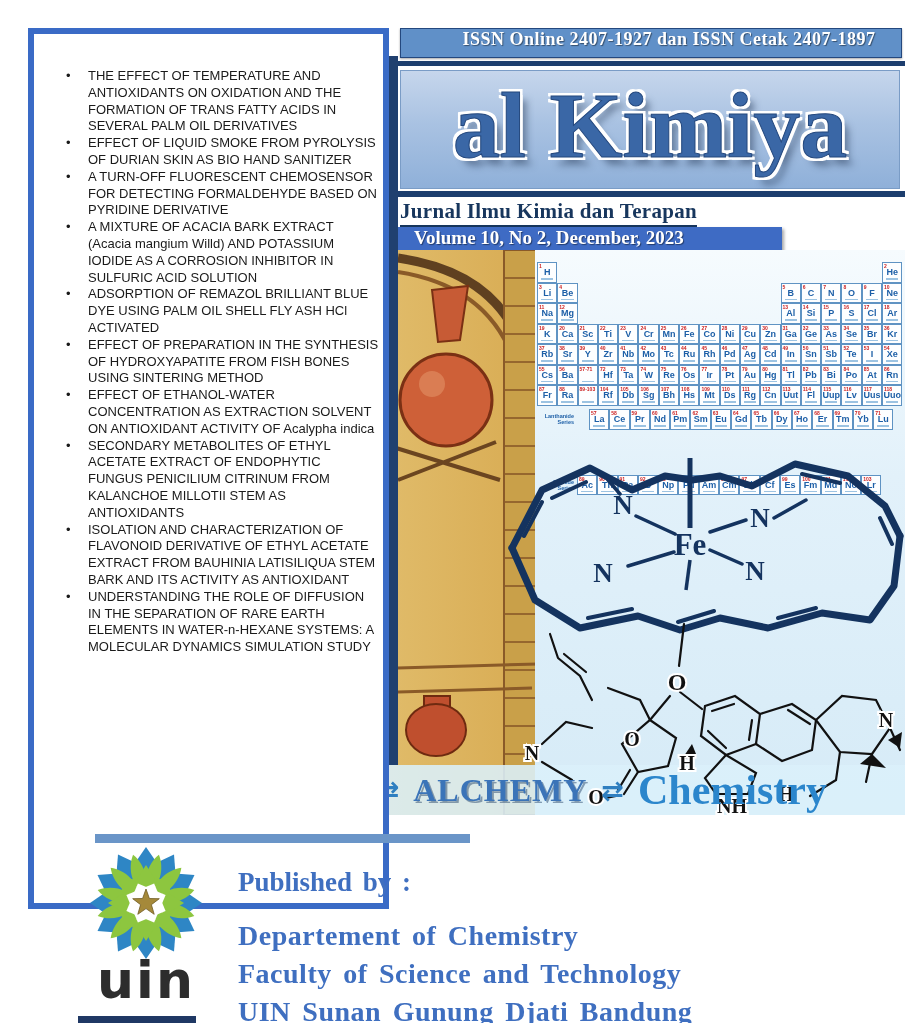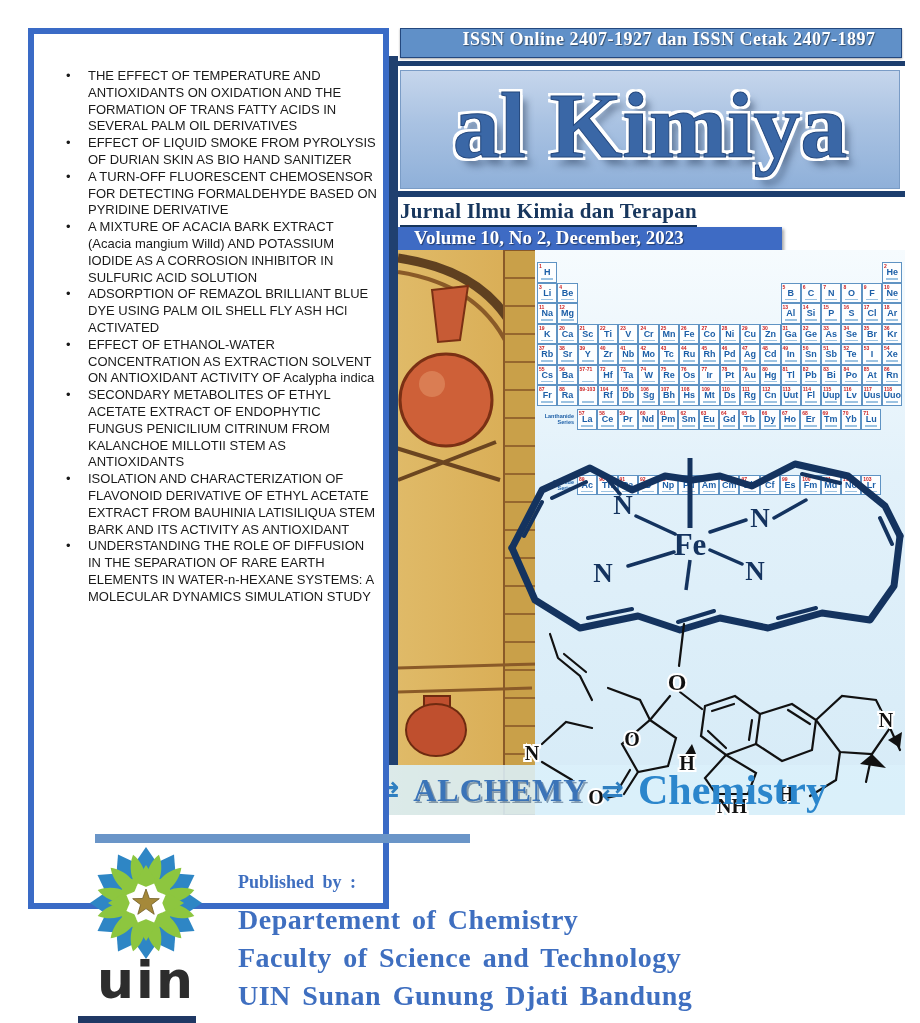--- a/index.html
+++ b/index.html
@@ -27,21 +27,21 @@
   
   .pt-wrap { left:457px; top:234px; }
   .pt-grid { display:grid; grid-template-columns:repeat(18,20.3px); grid-auto-rows:20.5px; }
   .pt-cell { position:relative; background:#fdfeff; border:1px solid #5f93c3; }
   .pt-blank { background:transparent; border-color:transparent; }
   .pt-blank::after { display:none; }
   .pt-num { position:absolute; top:0; left:1px; font-size:5px; line-height:6px; color:#c22; font-weight:bold; white-space:nowrap; }
   .pt-sym { display:block; text-align:center; margin-top:5px; font-size:9px; line-height:9px; font-weight:bold; color:#1d5fa7; }
   .pt-cell::after { content:""; position:absolute; left:3px; right:3px; bottom:2px; height:1.5px; background:#9cc3e2; }
   .series-row { position:absolute; left:457px; display:flex; align-items:stretch; height:20.5px; }
-  .series-row-0 { top:381px; } .series-row-1 { top:402.5px;margin-top:44px; }
+  .series-row-0 { top:381px;gap:12px; } .series-row-1 { top:402.5px;margin-top:44px; }
   .series-label { width:40px; display:flex; align-items:center; justify-content:flex-end; padding-right:3px; font-size:5.5px; line-height:6px; font-weight:bold; color:#1d5fa7; text-align:right; white-space:pre-line; }
   .series-cells { display:grid; grid-template-columns:repeat(15,20.3px); grid-auto-rows:20.5px; }
 
   .band-bg { left:0; top:737px; width:825px; height:50px; background:rgba(219,240,250,.88); }
   .molecule-svg { left:0; top:222px; width:825px; height:565px; pointer-events:none; }
   .band-text { left:0; top:737px; width:825px; height:50px; display:flex; align-items:center; justify-content:center; gap:14px; transform:translateX(10px); }
   .band-alkimiya { font:bold 44px "Liberation Serif", serif; color:#2b9ad6; }
   .band-arrow { font:bold 27px "DejaVu Sans", sans-serif; color:#2f7fc0; }
   .band-alchemy { font:bold 32px "Liberation Serif", serif; color:#3b74b8; letter-spacing:1px; text-shadow:2px 2px 0 rgba(23,54,93,.45); }
   .band-chemistry { font:bold 42px "Liberation Serif", serif; color:#2b86cc; }
@@ -52,21 +52,21 @@
   .article-box ul { list-style:none; padding:34px 4px 0 54px; }
   .article-box li { position:relative; font-size:13px; line-height:16.8px; color:#1a1a1a; }
   .article-box li::before { content:"\2022"; position:absolute; left:-22px; color:#1a1a1a; }
 
   
   .footer-bar { left:95px; top:834px; width:375px; height:9px; background:#6a95c8; }
   .uin-logo { left:66px; top:845px; width:160px; height:116px; }
   .uin-word { left:66px; top:950px; width:160px; text-align:center; font:bold 52px "DejaVu Sans", sans-serif; color:#2d2d2d; letter-spacing:2px; }
   .footer-navybar { left:78px; top:1016px; width:118px; height:7px; background:#1f3864; }
   .publisher { left:238px; top:868px; color:#3f6fc0; font-family:"Liberation Serif", serif; font-weight:bold; word-spacing:4px; }
-  .pub-prefix { font-size:18px; line-height:29px; margin-bottom:4px; }
+  .pub-prefix { font-size:27px; line-height:29px; margin-bottom:20px; }
   .pub-line { font-size:28px; line-height:38px; letter-spacing:.5px; }
 
   svg text { font-family:"Liberation Serif", serif; }
   .halo { paint-order:stroke; stroke:#fff; stroke-width:4px; }
 </style>
 </head>
 <body>
 
 <div class="cover">
 
@@ -718,20 +718,21 @@
 </div>
 
 <div class="abs box-shadow-rect"></div>
 <div class="abs article-box">
   <ul>
       <li>THE EFFECT OF TEMPERATURE AND ANTIOXIDANTS ON OXIDATION AND THE FORMATION OF TRANS FATTY ACIDS IN SEVERAL PALM OIL DERIVATIVES</li>
       <li>EFFECT OF LIQUID SMOKE FROM PYROLYSIS OF DURIAN SKIN AS BIO HAND SANITIZER</li>
       <li>A TURN-OFF FLUORESCENT CHEMOSENSOR FOR DETECTING FORMALDEHYDE BASED ON PYRIDINE DERIVATIVE</li>
       <li>A MIXTURE OF ACACIA BARK EXTRACT (Acacia mangium Willd) AND POTASSIUM IODIDE AS A CORROSION INHIBITOR IN SULFURIC ACID SOLUTION</li>
       <li>ADSORPTION OF REMAZOL BRILLIANT BLUE DYE USING PALM OIL SHELL FLY ASH HCl ACTIVATED</li>
+      <li>EFFECT OF PREPARATION IN THE SYNTHESIS OF HYDROXYAPATITE FROM FISH BONES USING SINTERING METHOD</li>
       <li>EFFECT OF ETHANOL-WATER CONCENTRATION AS EXTRACTION SOLVENT ON ANTIOXIDANT ACTIVITY OF Acalypha indica</li>
       <li>SECONDARY METABOLITES OF ETHYL ACETATE EXTRACT OF ENDOPHYTIC FUNGUS PENICILIUM CITRINUM FROM KALANCHOE MILLOTII STEM AS ANTIOXIDANTS</li>
       <li>ISOLATION AND CHARACTERIZATION OF FLAVONOID DERIVATIVE OF ETHYL ACETATE EXTRACT FROM BAUHINIA LATISILIQUA STEM BARK AND ITS ACTIVITY AS ANTIOXIDANT</li>
       <li>UNDERSTANDING THE ROLE OF DIFFUSION IN THE SEPARATION OF RARE EARTH ELEMENTS IN WATER-n-HEXANE SYSTEMS: A MOLECULAR DYNAMICS SIMULATION STUDY</li>
     </ul>
 </div>
 
 <div class="abs footer-bar"></div>
 
 <svg class="abs uin-logo" viewBox="-80 -58 160 116">

